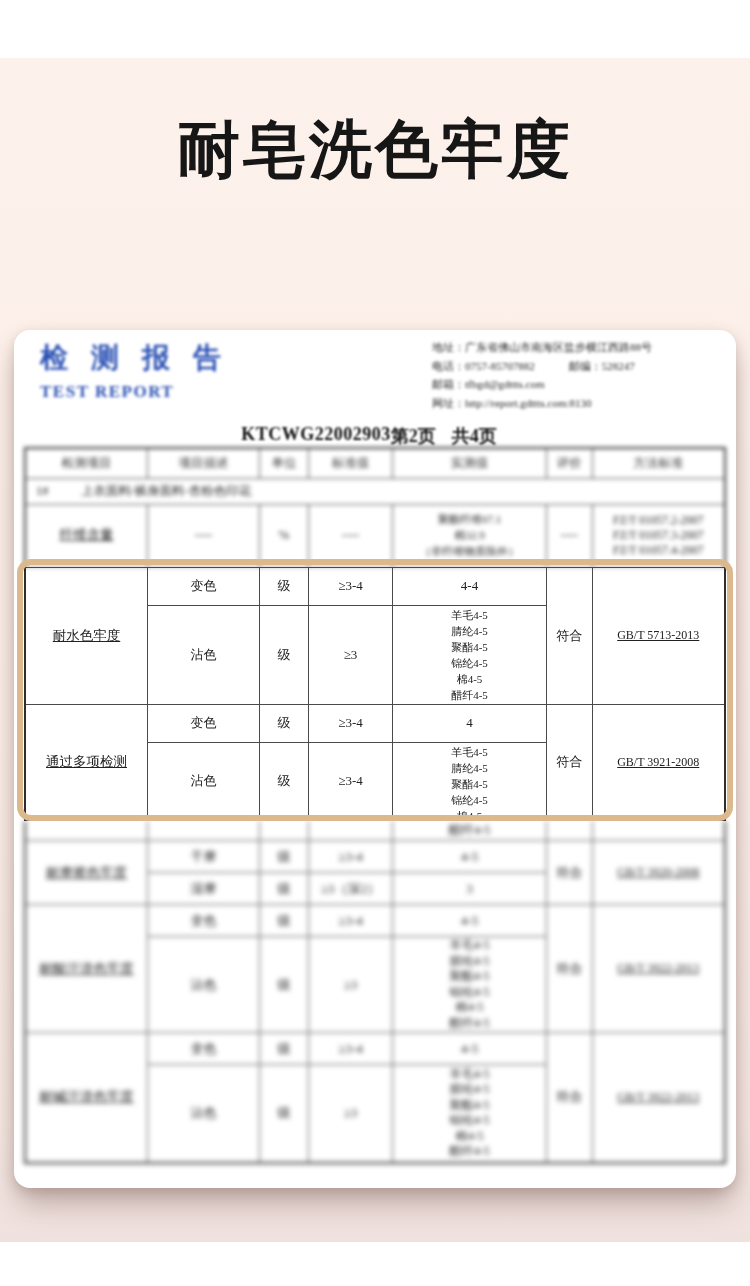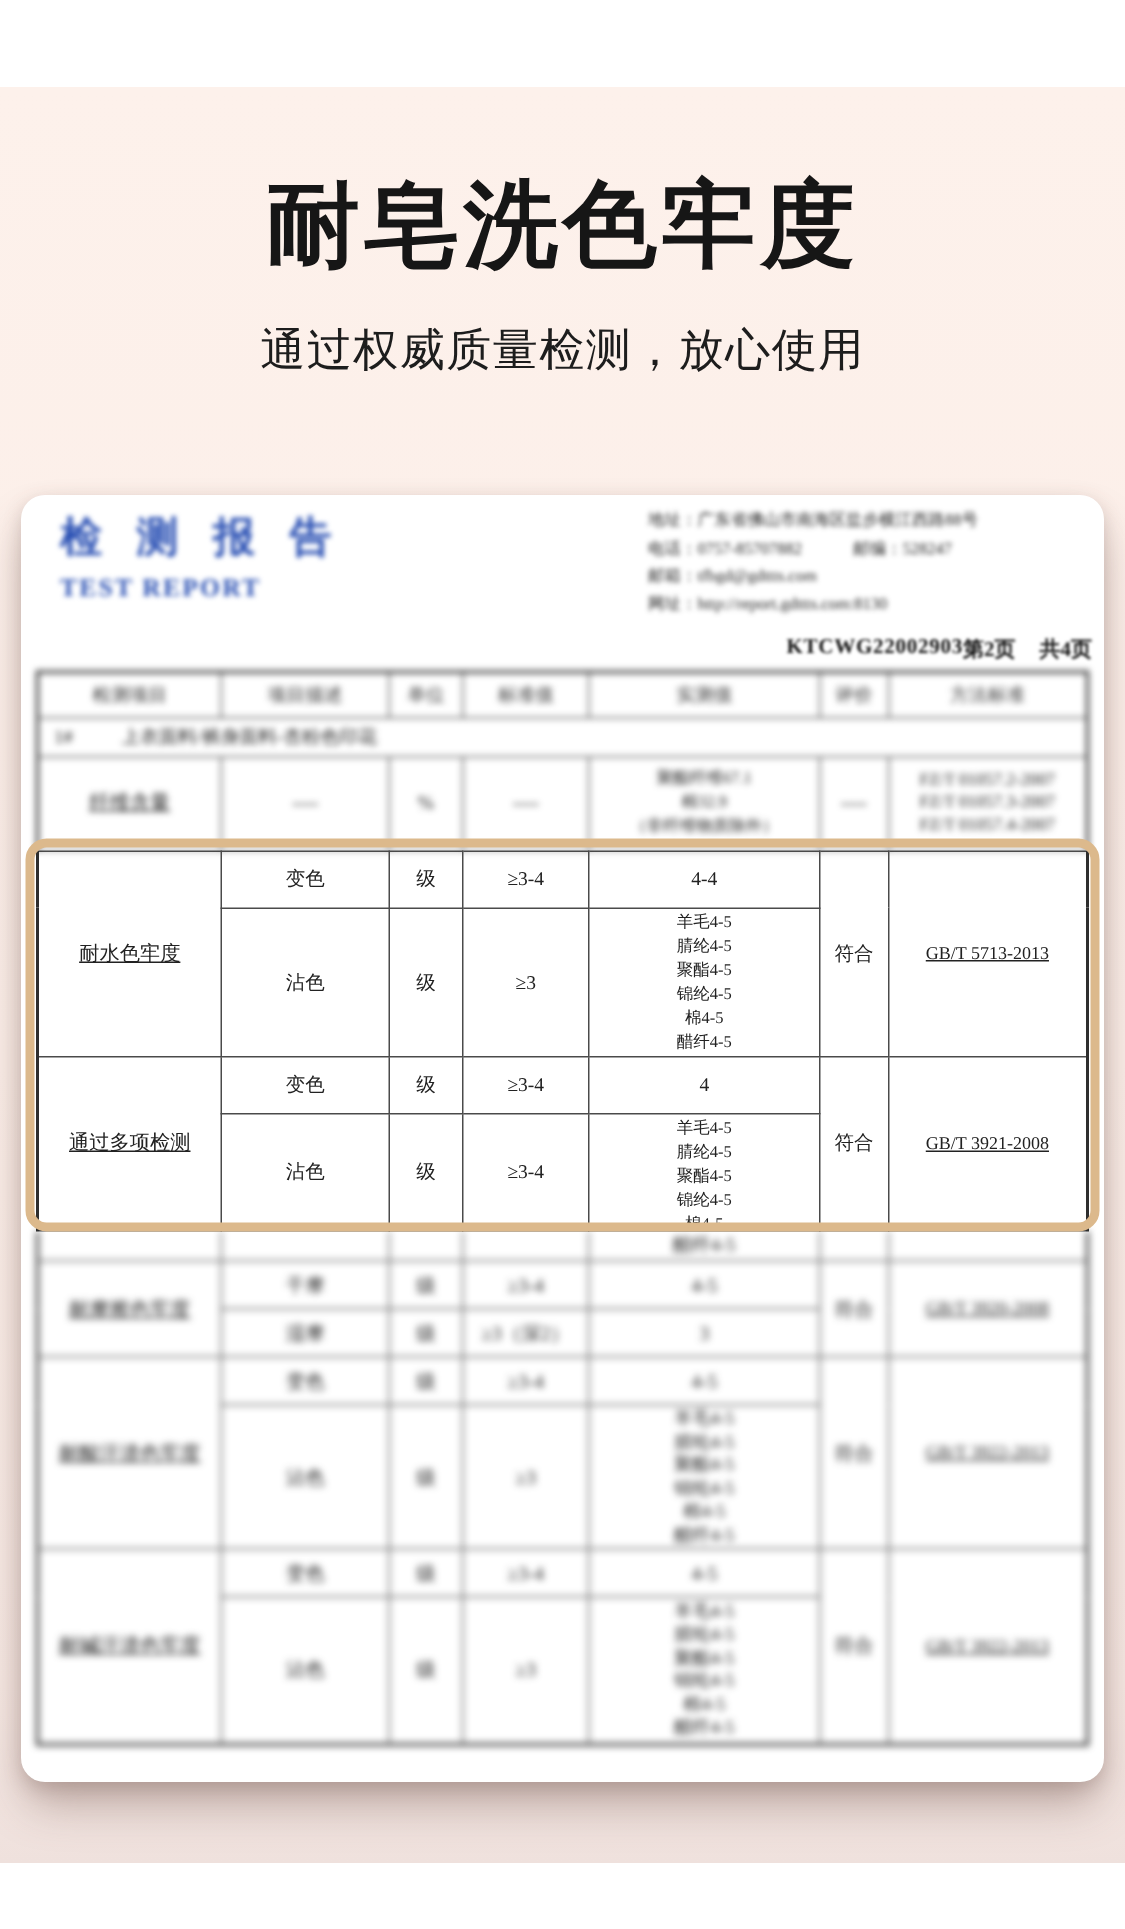--- a/index.html
+++ b/index.html
@@ -21,21 +21,21 @@
 
   .rt-block { position:absolute; left:26px; top:9px; color:#2b51b4; filter:blur(1.6px); }
   .rt-cn { font-size:28px; font-weight:700; letter-spacing:8px; }
   .rt-en { font-size:17px; font-weight:700; letter-spacing:1.5px; margin-top:5px; }
 
   .contact { position:absolute; left:418px; top:8px; width:300px; font-size:11px;
              line-height:18.5px; color:#1f1f1f; filter:blur(1.8px); }
   .contact-row { display:flex; gap:34px; }
 
   .no-row { position:absolute; left:0; right:8px; top:94px; display:flex;
-            justify-content:flex-end; font-weight:700; font-size:14px; color:#111;
+            justify-content:center; font-weight:700; font-size:18px; color:#111;
             filter:blur(.9px); }
   .no-row .rno { margin-left:-4px; letter-spacing:.5px; }
   .page-ind { display:flex; gap:16px; }
 
   
   .table-area { position:absolute; left:10px; right:10px; top:117px; }
   table { width:100%; border-collapse:collapse; table-layout:fixed;
           border:2px solid #2e2e2e; color:#222; }
   td { border:1px solid #4a4a4a; text-align:center; vertical-align:middle;
        padding:1px 2px; font-size:13px; overflow:hidden; }
@@ -66,21 +66,20 @@
                    border:6px solid #dcb98c; border-radius:14px; z-index:5; pointer-events:none; }
 </style>
 </head>
 <body>
 
 <div class="page">
   <div class="pink-bg"></div>
 
   <div class="hero">
     <div class="hero-title">耐皂洗色牢度</div>
-    <div class="hero-subtitle">通过权威质量检测，放心使用</div>
   </div>
 
   <div class="report-card">
 
     <div class="rt-block">
       <div class="rt-cn">检 测 报 告</div>
       <div class="rt-en">TEST REPORT</div>
     </div>
 
     <div class="contact">

